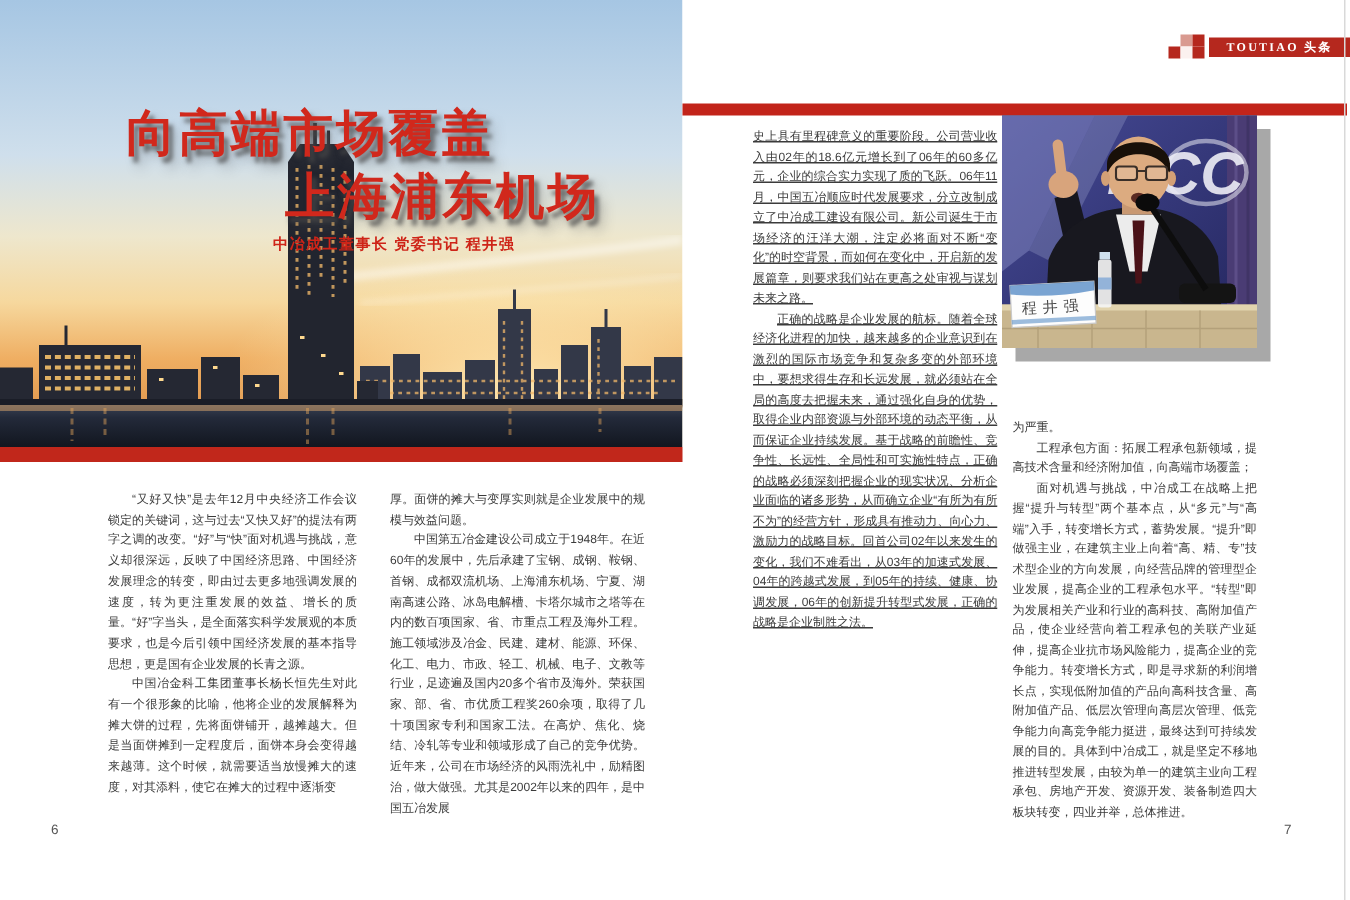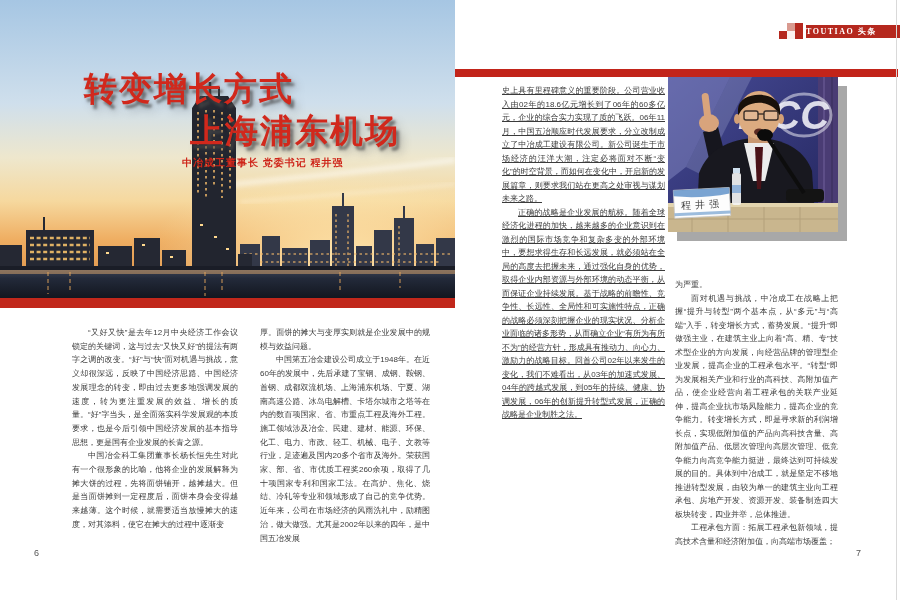--- a/index.html
+++ b/index.html
@@ -21,21 +21,21 @@
        text-align:justify;overflow:hidden;}
   .col p{margin:0;}
   .col p.indent{text-indent:2em;}
   #l-col1{left:72px;top:326px;width:166px;height:222px;}
   #l-col2{left:260px;top:326px;width:170px;height:222px;}
   #r-col1{left:502px;top:84px;width:163px;height:474px;line-height:13.5px;text-decoration:underline;}
   #r-col2{left:675px;top:262px;width:163px;height:276px;line-height:13.5px;margin-top:16px;}
   
   #toutiao-banner{left:806px;top:25px;width:94px;height:13px;background:#b5281e;
       color:#fff;font-family:"Liberation Serif",serif;font-weight:bold;font-size:8px;
-      line-height:13px;letter-spacing:1.5px;white-space:nowrap;}
+      line-height:13px;text-align:center;letter-spacing:1.5px;white-space:nowrap;}
   .sq{position:absolute;width:8px;height:8px;}
   #red-rule{left:455px;top:69px;width:443px;height:8px;background:#c2241a;}
   #speaker-photo{left:668px;top:77px;width:170px;height:155px;
       box-shadow:9px 9px 0 0 #a8a8a8;background:#2c2e66;}
   .pagenum{position:absolute;font-size:9px;color:#555;}
   #page-6{left:34px;top:548px;}
   #page-7{left:856px;top:548px;}
   #page-edge{left:896px;top:0;width:1px;height:600px;background:#d9d9d9;}
   svg{display:block;}
 </style>
@@ -142,21 +142,21 @@
           <line x1="70" y1="272" x2="70" y2="290"></line>
         <line x1="205" y1="272" x2="205" y2="296"></line>
           <line x1="222" y1="272" x2="222" y2="292"></line>
         <line x1="340" y1="272" x2="340" y2="290"></line>
           <line x1="400" y1="272" x2="400" y2="288"></line>
       </g>
     </svg>
   </div>
   <div class="abs" id="red-band"></div>
 
-  <div class="headline" id="title-line1">转变增长方式</div>
+  <div class="headline" id="title-line1">向高端市场覆盖</div>
   <div class="headline" id="title-line2">上海浦东机场</div>
   <div class="abs" id="byline">中冶成工董事长 党委书记 程井强</div>
 
   <div class="col" id="l-col1">
       <p class="indent">“又好又快”是去年12月中央经济工作会议锁定的关键词，这与过去“又快又好”的提法有两字之调的改变。“好”与“快”面对机遇与挑战，意义却很深远，反映了中国经济思路、中国经济发展理念的转变，即由过去更多地强调发展的速度，转为更注重发展的效益、增长的质量。“好”字当头，是全面落实科学发展观的本质要求，也是今后引领中国经济发展的基本指导思想，更是国有企业发展的长青之源。</p>
       <p class="indent">中国冶金科工集团董事长杨长恒先生对此有一个很形象的比喻，他将企业的发展解释为摊大饼的过程，先将面饼铺开，越摊越大。但是当面饼摊到一定程度后，面饼本身会变得越来越薄。这个时候，就需要适当放慢摊大的速度，对其添料，使它在摊大的过程中逐渐变</p>
     </div>
   <div class="col" id="l-col2">
       <p>厚。面饼的摊大与变厚实则就是企业发展中的规模与效益问题。</p>
       <p class="indent">中国第五冶金建设公司成立于1948年。在近60年的发展中，先后承建了宝钢、成钢、鞍钢、首钢、成都双流机场、上海浦东机场、宁夏、湖南高速公路、冰岛电解槽、卡塔尔城市之塔等在内的数百项国家、省、市重点工程及海外工程。施工领域涉及冶金、民建、建材、能源、环保、化工、电力、市政、轻工、机械、电子、文教等行业，足迹遍及国内20多个省市及海外。荣获国家、部、省、市优质工程奖260余项，取得了几十项国家专利和国家工法。在高炉、焦化、烧结、冷轧等专业和领域形成了自己的竞争优势。近年来，公司在市场经济的风雨洗礼中，励精图治，做大做强。尤其是2002年以来的四年，是中国五冶发展</p>
@@ -238,19 +238,19 @@
       </g>
     </svg>
   </div>
 
   <div class="col" id="r-col1">
       <p>史上具有里程碑意义的重要阶段。公司营业收入由02年的18.6亿元增长到了06年的60多亿元，企业的综合实力实现了质的飞跃。06年11月，中国五冶顺应时代发展要求，分立改制成立了中冶成工建设有限公司。新公司诞生于市场经济的汪洋大潮，注定必将面对不断“变化”的时空背景，而如何在变化中，开启新的发展篇章，则要求我们站在更高之处审视与谋划未来之路。</p>
       <p class="indent">正确的战略是企业发展的航标。随着全球经济化进程的加快，越来越多的企业意识到在激烈的国际市场竞争和复杂多变的外部环境中，要想求得生存和长远发展，就必须站在全局的高度去把握未来，通过强化自身的优势，取得企业内部资源与外部环境的动态平衡，从而保证企业持续发展。基于战略的前瞻性、竞争性、长远性、全局性和可实施性特点，正确的战略必须深刻把握企业的现实状况、分析企业面临的诸多形势，从而确立企业“有所为有所不为”的经营方针，形成具有推动力、向心力、激励力的战略目标。回首公司02年以来发生的变化，我们不难看出，从03年的加速式发展、04年的跨越式发展，到05年的持续、健康、协调发展，06年的创新提升转型式发展，正确的战略是企业制胜之法。</p>
     </div>
   <div class="col" id="r-col2">
       <p>为严重。</p>
+      <p class="indent">工程承包方面：拓展工程承包新领域，提高技术含量和经济附加值，向高端市场覆盖；</p>
       <p class="indent">面对机遇与挑战，中冶成工在战略上把握“提升与转型”两个基本点，从“多元”与“高端”入手，转变增长方式，蓄势发展。“提升”即做强主业，在建筑主业上向着“高、精、专”技术型企业的方向发展，向经营品牌的管理型企业发展，提高企业的工程承包水平。“转型”即为发展相关产业和行业的高科技、高附加值产品，使企业经营向着工程承包的关联产业延伸，提高企业抗市场风险能力，提高企业的竞争能力。转变增长方式，即是寻求新的利润增长点，实现低附加值的产品向高科技含量、高附加值产品、低层次管理向高层次管理、低竞争能力向高竞争能力挺进，最终达到可持续发展的目的。具体到中冶成工，就是坚定不移地推进转型发展，由较为单一的建筑主业向工程承包、房地产开发、资源开发、装备制造四大板块转变，四业并举，总体推进。</p>
-      <p class="indent">工程承包方面：拓展工程承包新领域，提高技术含量和经济附加值，向高端市场覆盖；</p>
     </div>
 
   <div class="pagenum" id="page-7">7</div>
   <div class="abs" id="page-edge"></div>
 </div>
 
 </body></html>

